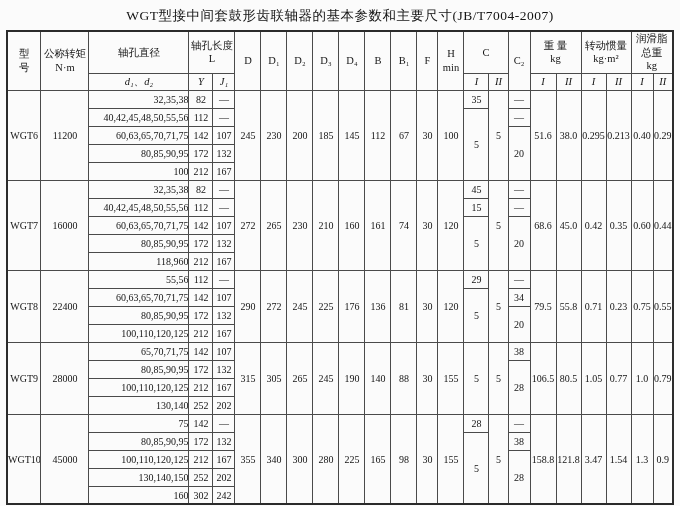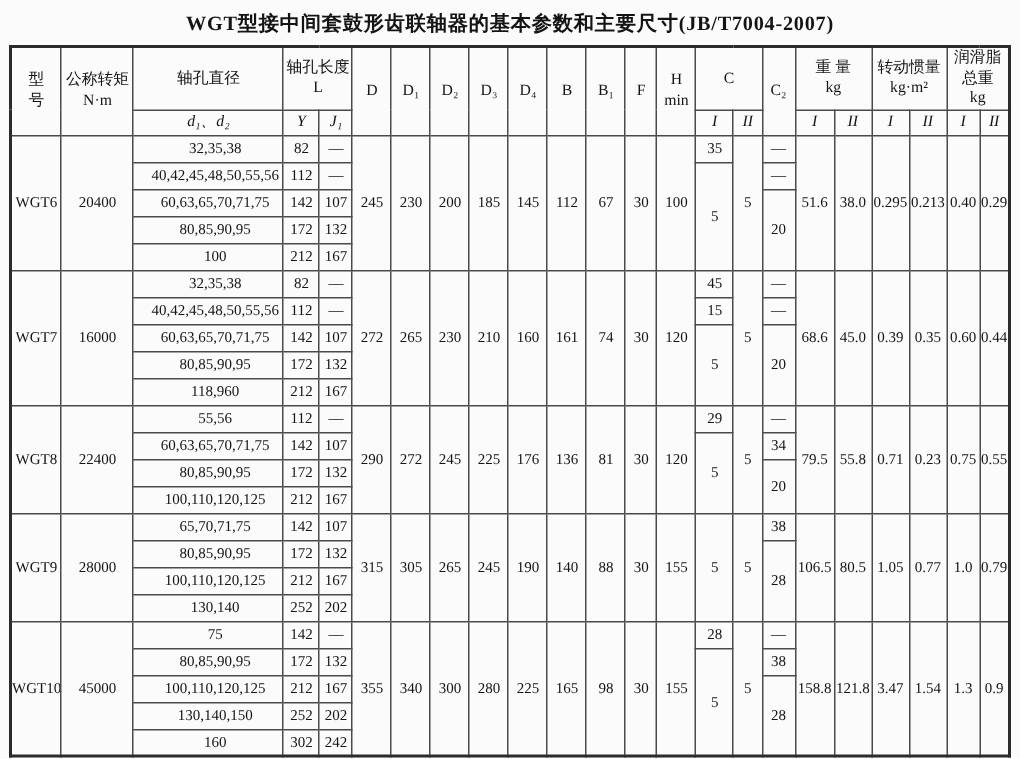--- a/index.html
+++ b/index.html
@@ -4,21 +4,21 @@
 <style>
   * { box-sizing: border-box; margin: 0; padding: 0; }
   html, body { width: 680px; height: 506px; }
   body {
     background: #fbfbfb;
     color: #141414;
     font-family: "Liberation Serif", "DejaVu Serif", "DejaVu Sans", serif;
   }
   .title {
     text-align: center;
-    font-weight: bold;
+    font-weight: normal;
     font-size: 13.5px;
     padding-top: 7px;
     letter-spacing: 0.5px;
     white-space: nowrap;
   }
   table {
     border-collapse: collapse;
     table-layout: fixed;
     width: 666px;
     margin: 5px auto 0 auto;
@@ -30,21 +30,21 @@
     vertical-align: middle;
     font-size: 10px;
     line-height: 1.3;
     padding: 0;
     overflow: hidden;
     white-space: pre-line;
   }
   tr.h1 { height: 42px; }
   tr.h2 { height: 17px; font-style: italic; }
   tbody tr { height: 18px; }
-  td.b { text-align: center; padding-left: 9px; white-space: nowrap; }
+  td.b { text-align: right; padding-left: 9px; white-space: nowrap; }
   td.hd { font-size: 10.5px; }
 </style>
 </head>
 <body>
 
 <div class="title">WGT型接中间套鼓形齿联轴器的基本参数和主要尺寸(JB/T7004-2007)</div>
 
 <table>
   <colgroup>
     <col style="width:34px">
@@ -110,21 +110,21 @@
       <td class="hd">I</td>
       <td class="hd">II</td>
       <td class="hd">I</td>
       <td class="hd">II</td>
     </tr>
   </thead>
   <tbody>
 
     <tr>
       <td rowspan="5">WGT6</td>
-      <td rowspan="5">20400</td>
+      <td rowspan="5">11200</td>
       <td class="b">32,35,38</td>
       <td>82</td>
       <td>—</td>
       <td rowspan="5">245</td>
       <td rowspan="5">230</td>
       <td rowspan="5">200</td>
       <td rowspan="5">185</td>
       <td rowspan="5">145</td>
       <td rowspan="5">112</td>
       <td rowspan="5">67</td>
@@ -177,21 +177,21 @@
       <td rowspan="5">160</td>
       <td rowspan="5">161</td>
       <td rowspan="5">74</td>
       <td rowspan="5">30</td>
       <td rowspan="5">120</td>
       <td>45</td>
       <td rowspan="5">5</td>
       <td>—</td>
       <td rowspan="5">68.6</td>
       <td rowspan="5">45.0</td>
-      <td rowspan="5">0.39</td>
+      <td rowspan="5">0.42</td>
       <td rowspan="5">0.35</td>
       <td rowspan="5">0.60</td>
       <td rowspan="5">0.44</td>
     </tr>
     <tr>
       <td class="b">40,42,45,48,50,55,56</td>
       <td>112</td>
       <td>—</td>
       <td>15</td>
       <td>—</td>

